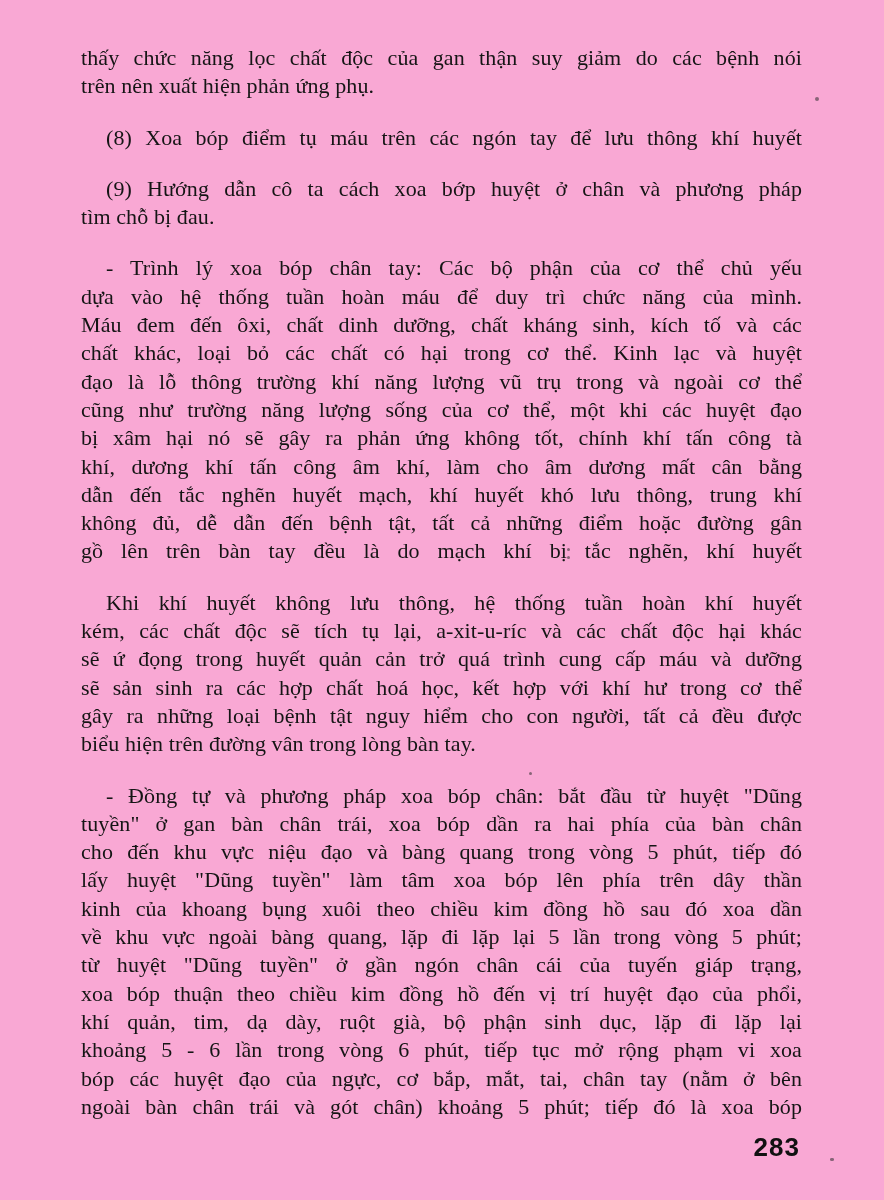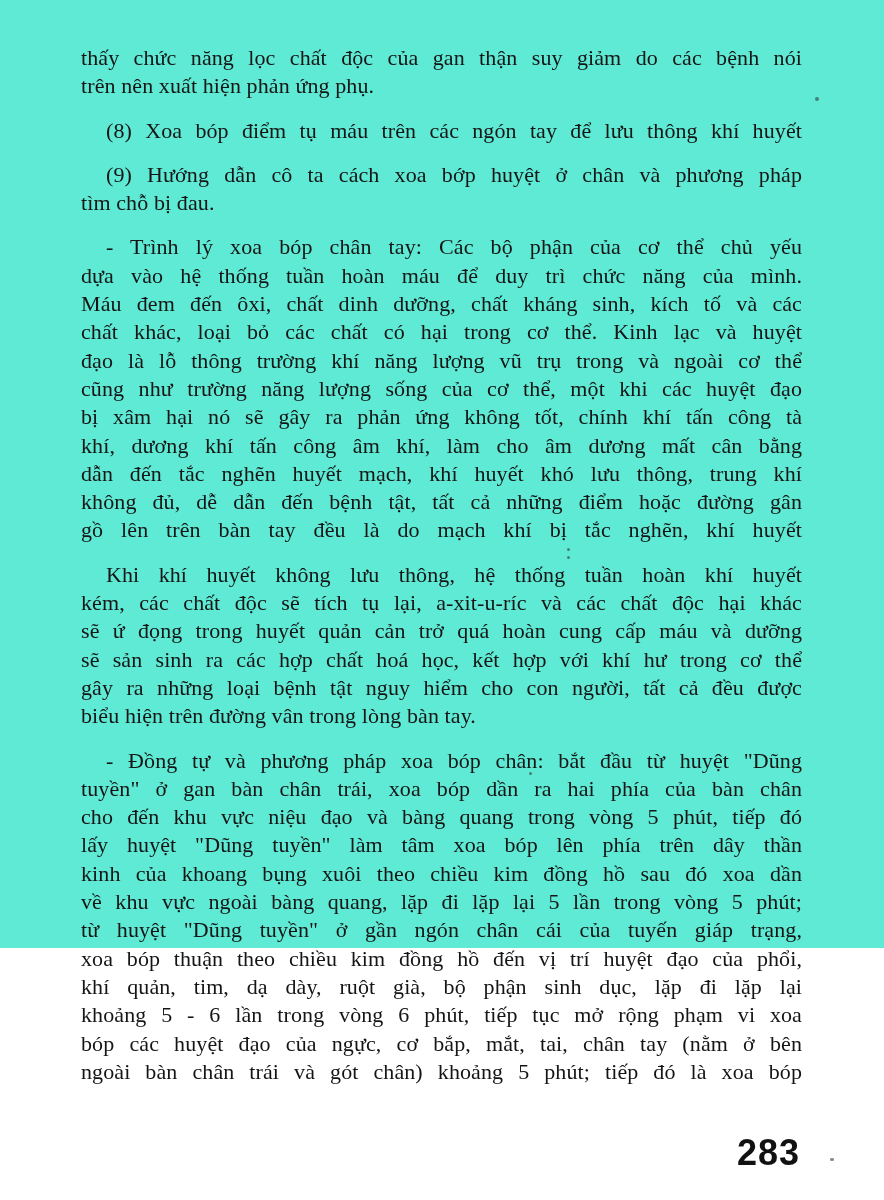--- a/index.html
+++ b/index.html
@@ -7,51 +7,51 @@
     margin: 0;
     padding: 0;
     width: 884px;
     height: 1200px;
     overflow: hidden;
     background: #ffffff;
   }
   .page {
     position: relative;
     width: 884px;
-    height: 948px;
-    background: #5eead4;
+    height: 1200px;
+    background: #f9a8d4;
     color: #151515;
     font-family: "Liberation Serif", "DejaVu Serif", serif;
   }
   .text-block {
     position: absolute;
     left: 81px;
     top: 44px;
     width: 721px;
   }
   .para { margin: 0; }
-  .para + .para { margin-top: 16px; }
+  .para + .para { margin-top: 23px; }
   .line {
     height: 28.3px;
     line-height: 28.3px;
     font-size: 22px;
     text-align: justify;
     text-align-last: justify;
     overflow: hidden;
     white-space: normal;
     letter-spacing: 0.1px;
   }
   .line.last { text-align-last: left; }
   .para.indent .line:first-child { text-indent: 25px; }
   .page-number {
     position: absolute;
     top: 1132px;
     right: 84px;
     font-family: "Liberation Sans", "DejaVu Sans", sans-serif;
-    font-size: 36px;
+    font-size: 26px;
     font-weight: 700;
     letter-spacing: 1px;
     color: #111111;
   }
   .artifact {
     position: absolute;
     background: #2b2b2b;
     border-radius: 50%;
     opacity: 0.55;
   }
@@ -86,21 +86,21 @@
         <div class="line">cũng như trường năng lượng sống của cơ thể, một khi các huyệt đạo</div>
         <div class="line">bị xâm hại nó sẽ gây ra phản ứng không tốt, chính khí tấn công tà</div>
         <div class="line">khí, dương khí tấn công âm khí, làm cho âm dương mất cân bằng</div>
         <div class="line">dẫn đến tắc nghẽn huyết mạch, khí huyết khó lưu thông, trung khí</div>
         <div class="line">không đủ, dễ dẫn đến bệnh tật, tất cả những điểm hoặc đường gân</div>
         <div class="line">gồ lên trên bàn tay đều là do mạch khí bị tắc nghẽn, khí huyết</div>
       </div>
       <div class="para indent">
         <div class="line">Khi khí huyết không lưu thông, hệ thống tuần hoàn khí huyết</div>
         <div class="line">kém, các chất độc sẽ tích tụ lại, a-xit-u-ríc và các chất độc hại khác</div>
-        <div class="line">sẽ ứ đọng trong huyết quản cản trở quá hoàn cung cấp máu và dưỡng</div>
+        <div class="line">sẽ ứ đọng trong huyết quản cản trở quá trình cung cấp máu và dưỡng</div>
         <div class="line">sẽ sản sinh ra các hợp chất hoá học, kết hợp với khí hư trong cơ thể</div>
         <div class="line">gây ra những loại bệnh tật nguy hiểm cho con người, tất cả đều được</div>
         <div class="line last">biểu hiện trên đường vân trong lòng bàn tay.</div>
       </div>
       <div class="para indent">
         <div class="line">- Đồng tự và phương pháp xoa bóp chân: bắt đầu từ huyệt "Dũng</div>
         <div class="line">tuyền" ở gan bàn chân trái, xoa bóp dần ra hai phía của bàn chân</div>
         <div class="line">cho đến khu vực niệu đạo và bàng quang trong vòng 5 phút, tiếp đó</div>
         <div class="line">lấy huyệt "Dũng tuyền" làm tâm xoa bóp lên phía trên dây thần</div>
         <div class="line">kinh của khoang bụng xuôi theo chiều kim đồng hồ sau đó xoa dần</div>

